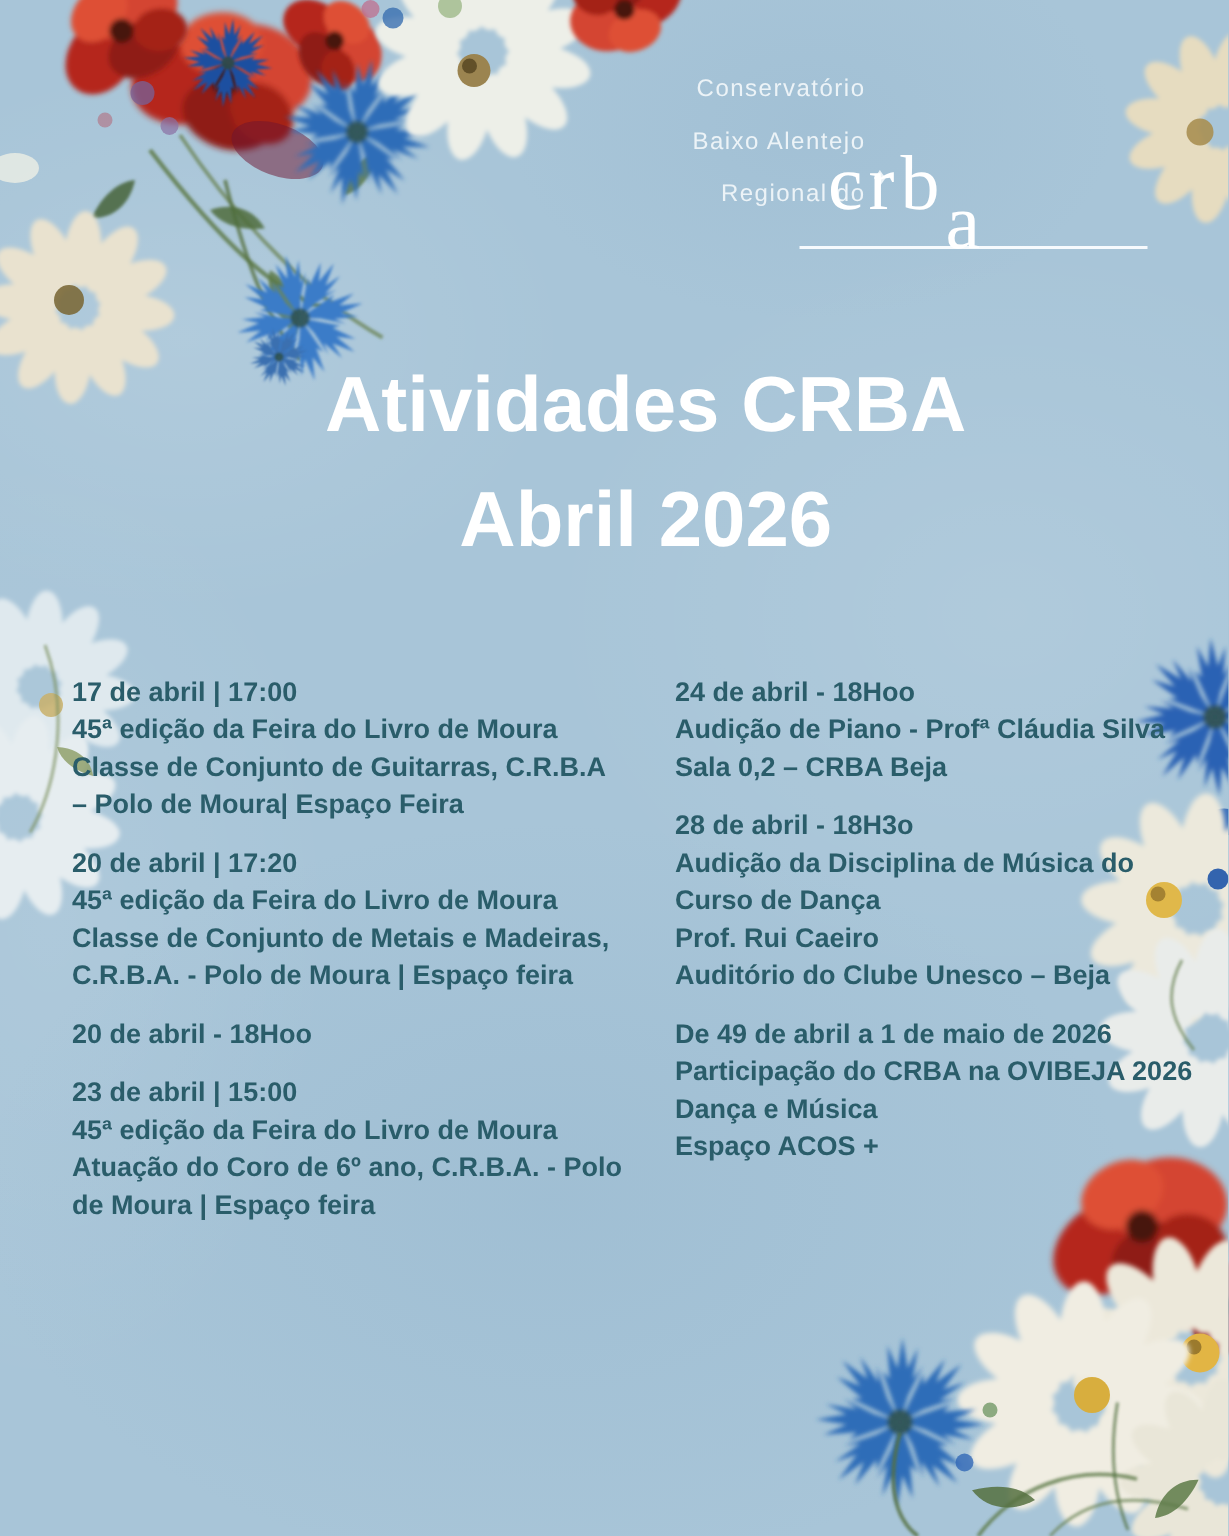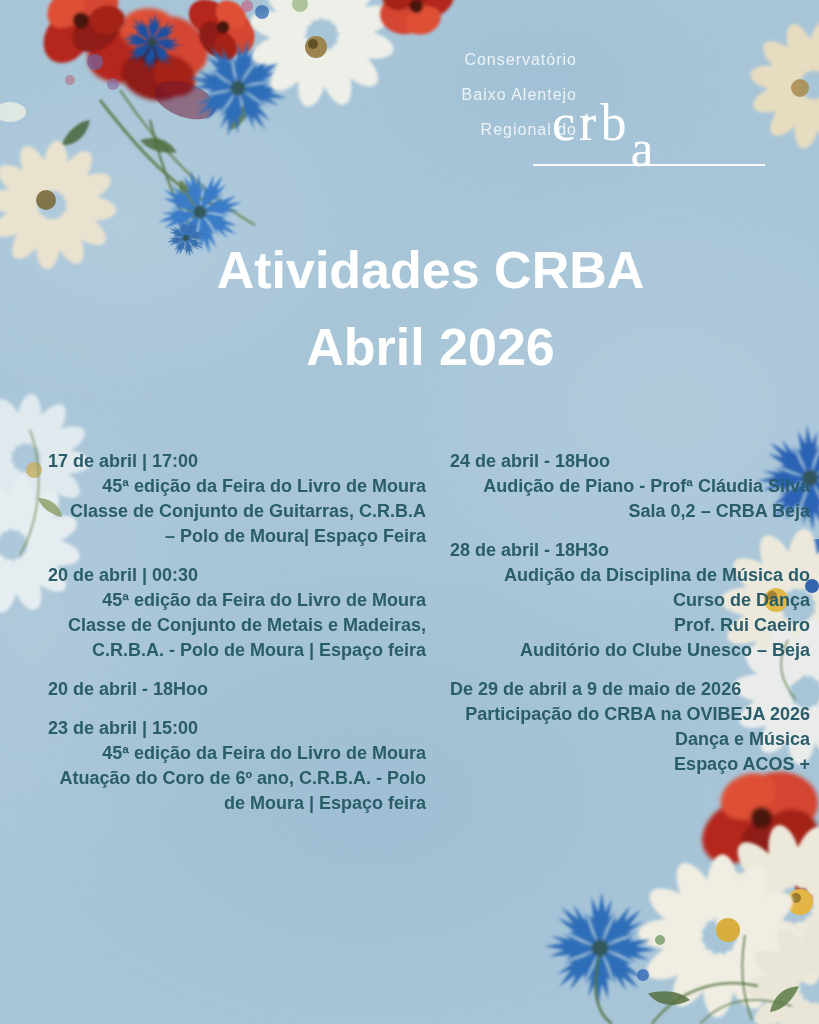--- a/index.html
+++ b/index.html
@@ -32,21 +32,21 @@
   
   .title{left:42px;top:232px;width:777px;text-align:center;color:#ffffff;
     font-size:52px;font-weight:700;line-height:77px;}
 
   
   .col{color:#2a5d6a;font-size:18px;font-weight:700;line-height:25px;}
   .col-left{left:48px;top:449px;width:378px;}
   .col-right{left:450px;top:449px;width:360px;}
   .event{margin:0 0 14px 0;}
   .event-date{display:block;}
-  .event-details{display:block;white-space:pre-line;text-align:right;}
+  .event-details{display:block;white-space:pre-line;}
 </style>
 </head>
 <body>
 
 <div class="poster">
 
   <svg class="flowers" width="819" height="1024" viewBox="0 0 819 1024" aria-hidden="true">
     <defs>
       <filter id="soften" x="-30%" y="-30%" width="160%" height="160%">
         <feGaussianBlur stdDeviation="0.9"></feGaussianBlur>
@@ -175,21 +175,21 @@
   </div>
 
   <div class="layer col col-left">
     <div class="event">
       <span class="event-date">17 de abril | 17:00</span>
       <span class="event-details">45ª edição da Feira do Livro de Moura
 Classe de Conjunto de Guitarras, C.R.B.A
 – Polo de Moura| Espaço Feira</span>
     </div>
     <div class="event">
-      <span class="event-date">20 de abril | 00:30</span>
+      <span class="event-date">20 de abril | 17:20</span>
       <span class="event-details">45ª edição da Feira do Livro de Moura
 Classe de Conjunto de Metais e Madeiras,
 C.R.B.A. - Polo de Moura | Espaço feira</span>
     </div>
     <div class="event">
       <span class="event-date">20 de abril - 18Hoo</span>
     </div>
     <div class="event">
       <span class="event-date">23 de abril | 15:00</span>
       <span class="event-details">45ª edição da Feira do Livro de Moura
@@ -205,20 +205,20 @@
 Sala 0,2 – CRBA Beja</span>
     </div>
     <div class="event">
       <span class="event-date">28 de abril - 18H3o</span>
       <span class="event-details">Audição da Disciplina de Música do
 Curso de Dança
 Prof. Rui Caeiro
 Auditório do Clube Unesco – Beja</span>
     </div>
     <div class="event">
-      <span class="event-date">De 29 de abril a 9 de maio de 2026</span>
+      <span class="event-date">De 49 de abril a 1 de maio de 2026</span>
       <span class="event-details">Participação do CRBA na OVIBEJA 2026
 Dança e Música
 Espaço ACOS +</span>
     </div>
   </div>
 
 </div>
 
 </body></html>

